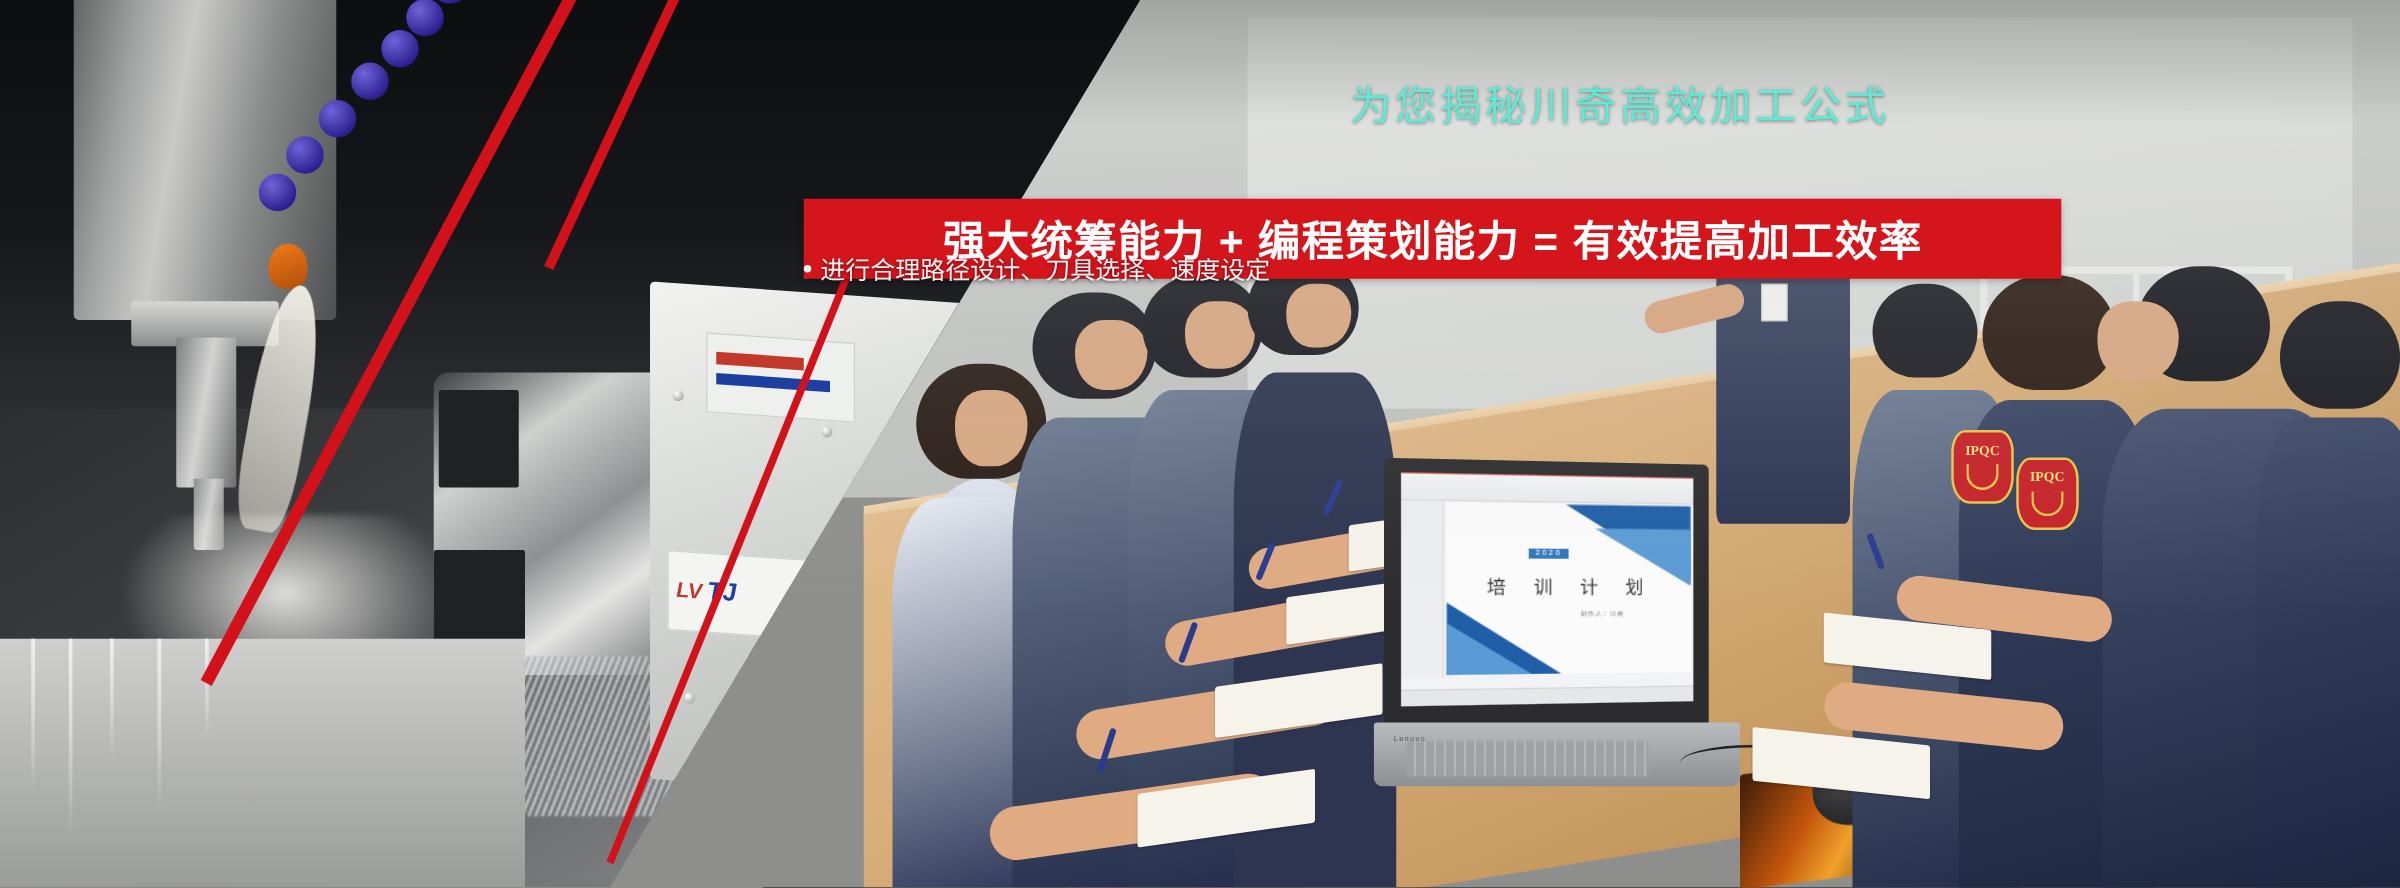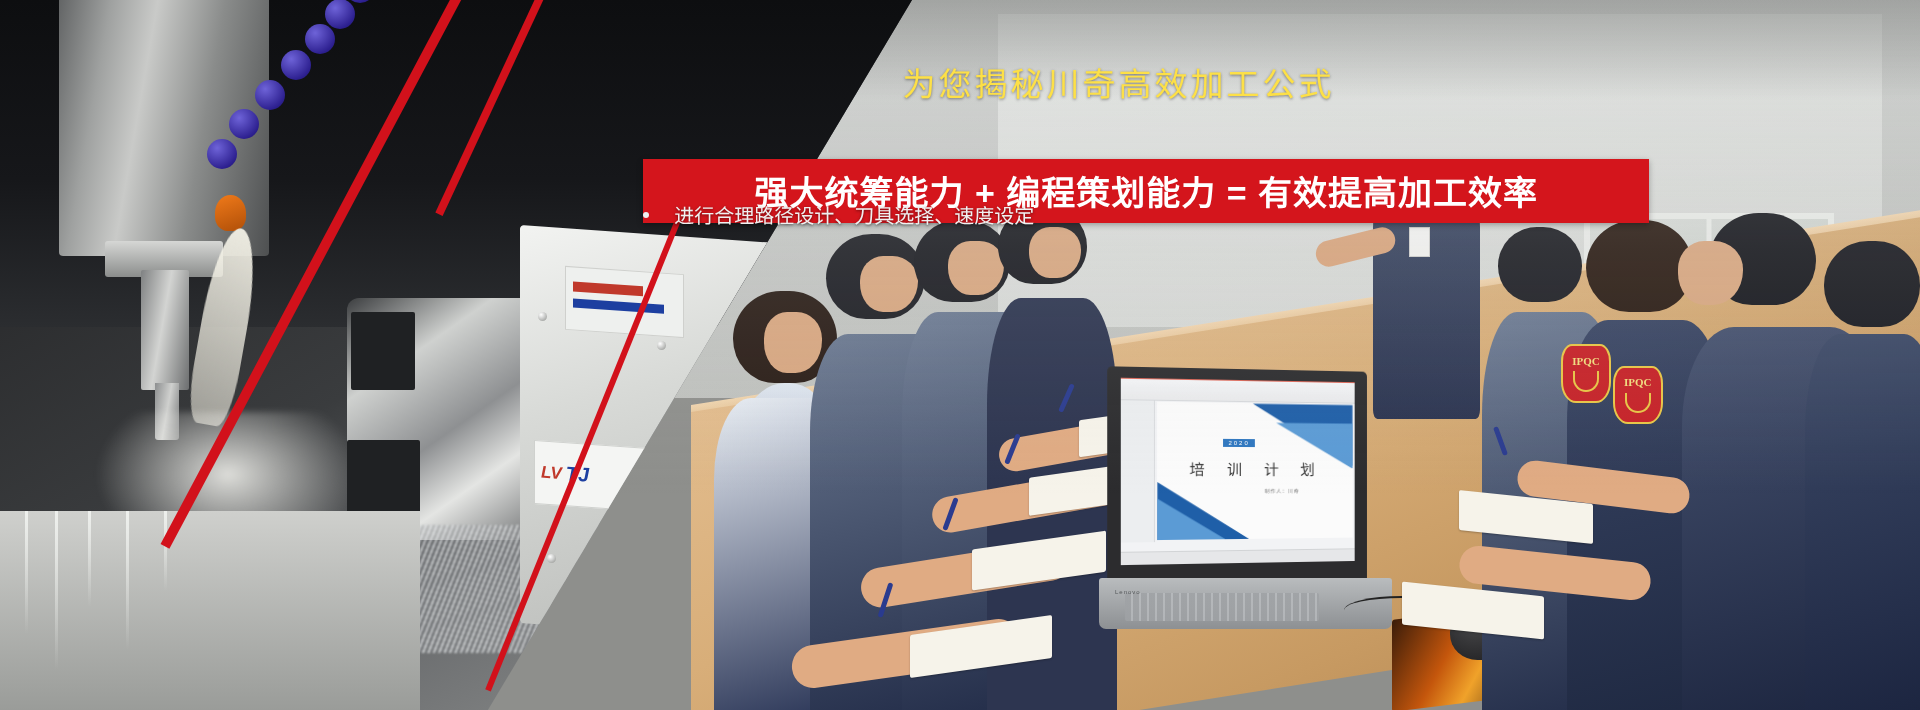--- a/index.html
+++ b/index.html
@@ -163,36 +163,36 @@
   .stripe{position:absolute;background:#d2111b;transform-origin:top left;}
   .stripe-a{left:24.0%;top:-3%;width:10px;height:640px;transform:rotate(28deg);}
   .stripe-b{left:28.2%;top:-2%;width:8px;height:250px;transform:rotate(25deg);}
   .stripe-c{left:36.2%;top:24%;width:6px;height:560px;transform:rotate(22deg);}
   .wedge{position:absolute;left:25.5%;top:-2%;width:16%;height:104%;
     background:#d2111b;clip-path:polygon(0 0,18% 0,100% 100%,74% 100%);opacity:0;}
 
   
   .headline{
     position:absolute;left:47.0%;top:8.2%;width:41%;
-    color:#fde047;font-size:33px;letter-spacing:3px;
+    text-align:center;color:#5eead4;font-size:33px;letter-spacing:3px;
     text-shadow:0 1px 3px rgba(0,0,0,.45);white-space:nowrap;
   }
   .redbar{
     position:absolute;left:33.5%;top:17.8%;width:52.4%;height:8.9%;
     background:#d4151c;display:flex;align-items:center;justify-content:center;
     box-shadow:0 2px 6px rgba(0,0,0,.30);
     margin-top:33px;
   }
   .redbar-text{color:#ffffff;font-size:34px;font-weight:bold;letter-spacing:1px;white-space:nowrap;}
   .bullets{
     position:absolute;left:33.5%;top:28.2%;width:55%;
     display:flex;gap:80px;color:#f0f0f0;font-size:20px;white-space:nowrap;
     text-shadow:0 1px 3px rgba(0,0,0,.55);
   }
-  .bullet{display:flex;align-items:center;gap:25px;}
+  .bullet{display:flex;align-items:center;gap:7px;}
   .dot{width:6px;height:6px;border-radius:50%;background:#f0f0f0;flex:none;}
   .b2{margin-left:84px;}
 </style>
 </head>
 <body>
 
 <div class="stage">
 
   <div class="photo-room">
     <div class="room-wall"></div>

